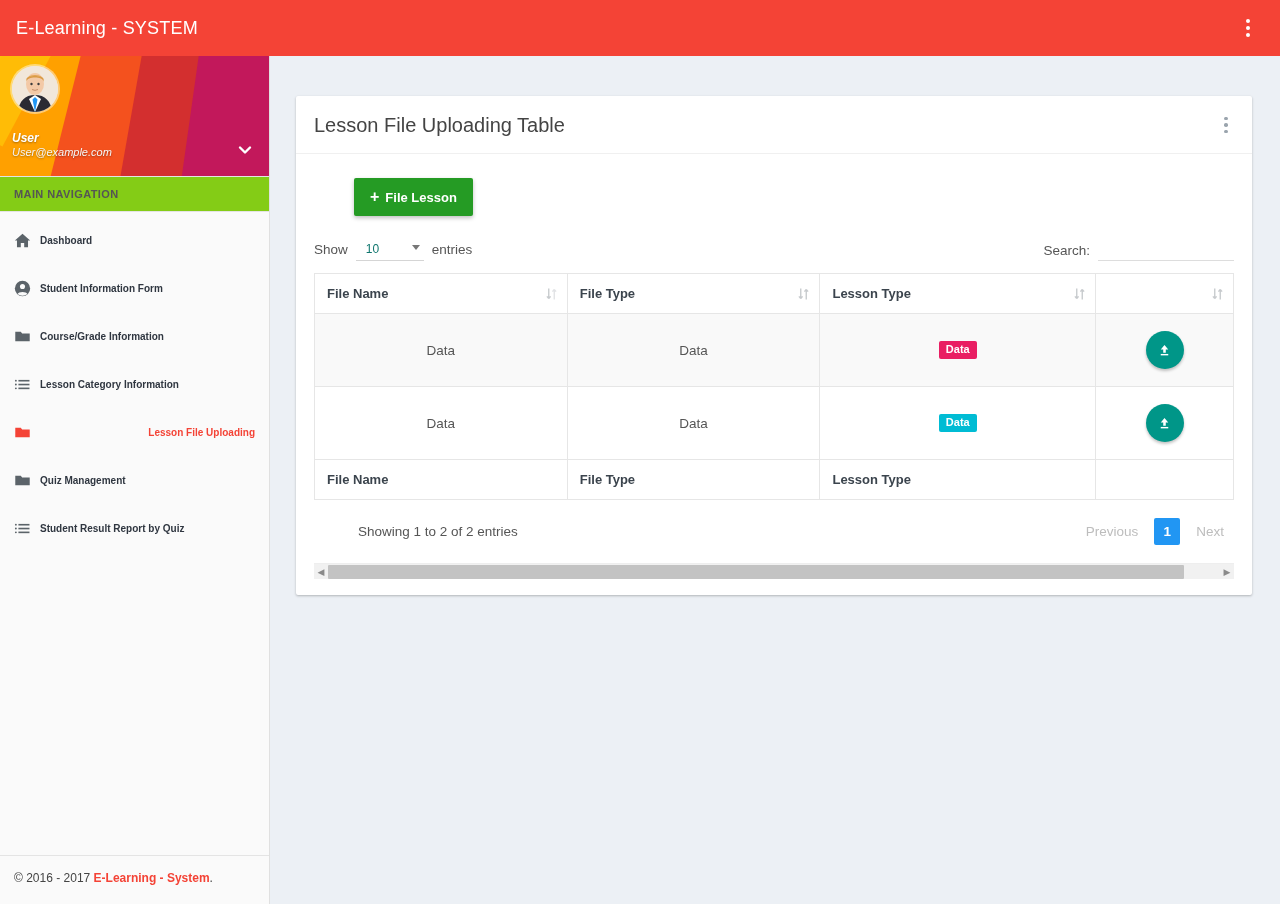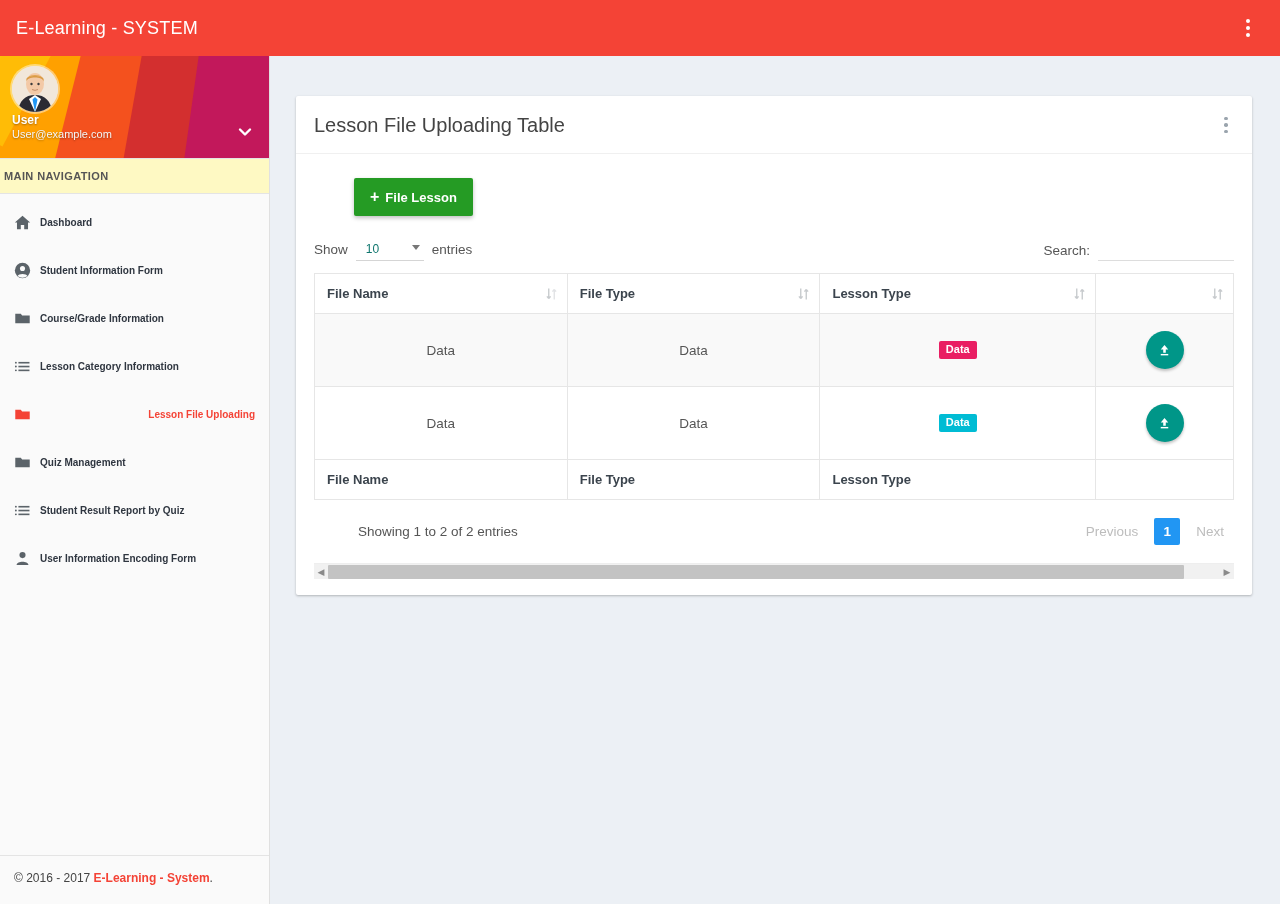--- a/index.html
+++ b/index.html
@@ -37,23 +37,24 @@
   
   .sidebar {
     position: absolute; top: 56px; left: 0;
     width: 270px; height: 848px;
     background: #fafafa;
     border-right: 1px solid #e0e0e0;
     z-index: 20;
   }
   .user-panel {
     position: relative;
-    height: 102px;
+    height: 120px;
     overflow: hidden;
     background: linear-gradient(100deg,#ffb300 0%, #ff8f00 14%, #f57c00 30%, #e64a19 48%, #d32f2f 62%, #c2185b 78%, #ad1457 100%);
+    font-style: italic;
   }
   .up-shape { position:absolute; }
   .up-s1 { left:-20px; top:-30px; width:160px; height:200px; background:#ffa000; transform: rotate(22deg); }
   .up-s2 { left:60px; top:-10px; width:120px; height:200px; background:#f4511e; transform: rotate(14deg); }
   .up-s3 { left:130px; top:-40px; width:90px; height:220px; background:#d32f2f; transform: rotate(10deg); }
   .up-s4 { left:188px; top:-20px; width:110px; height:200px; background:#c2185b; transform: rotate(8deg); }
   .up-s5 { left:-40px; top:-60px; width:80px; height:140px; background:#ffc107; transform: rotate(28deg); opacity:.85; }
 
   .avatar {
     position:absolute; left: 12px; top: 10px;
@@ -63,26 +64,26 @@
   }
   .user-meta { position:absolute; left: 12px; bottom: 16px; line-height: 1.25; }
   .user-name { color:#fff; font-size: 12px; font-weight: bold; text-shadow:0 1px 2px rgba(0,0,0,.35); }
   .user-mail { color:#f5f5f5; font-size: 11px; text-shadow:0 1px 2px rgba(0,0,0,.35); }
   .user-caret {
     position:absolute; right: 16px; bottom: 18px;
     width: 16px; height: 16px; cursor:pointer;
   }
 
   .nav-header {
-    background: #fef9c3;
+    background: #84cc16;
     color: #555;
     font-size: 11px;
     font-weight: bold;
     letter-spacing: .4px;
-    padding: 11px 4px;
+    padding: 11px 14px;
     border-top: 1px solid #e4e4e4;
     border-bottom: 1px solid #e4e4e4;
   }
   .nav-list { list-style:none; margin:0; padding: 4px 0 0 0; }
   .nav-item {
     display:flex; align-items:center;
     height: 48px; padding: 0 14px;
     cursor: pointer;
     color: #2f3640;
     font-size: 10px;
@@ -363,29 +364,20 @@
             <rect x="5.2" y="4.6" width="13" height="1.9" fill="#5b6369"></rect>
           <circle cx="2.2" cy="10" r="1.1" fill="#5b6369"></circle>
             <rect x="5.2" y="9.1" width="13" height="1.9" fill="#5b6369"></rect>
           <circle cx="2.2" cy="14.5" r="1.1" fill="#5b6369"></circle>
             <rect x="5.2" y="13.6" width="13" height="1.9" fill="#5b6369"></rect>
         </svg>
       </span>
       <span>Student Result Report by Quiz</span>
     </li>
 
-    <li class="nav-item">
-      <span class="ico">
-        <svg viewBox="0 0 20 20" width="17" height="17">
-            <circle cx="10" cy="6" r="3.6" fill="#5b6369"></circle>
-            <path d="M3 17.5 C3.6 12.6 16.4 12.6 17 17.5 Z" fill="#5b6369"></path>
-          </svg>
-      </span>
-      <span>User Information Encoding Form</span>
-    </li>
   </ul>
 
   <div class="sidebar-footer">
     <div>
       <span>© 2016 - 2017</span>
       <span class="sf-link">E-Learning - System</span><span>.</span>
     </div>
   </div>
 </div>
 

